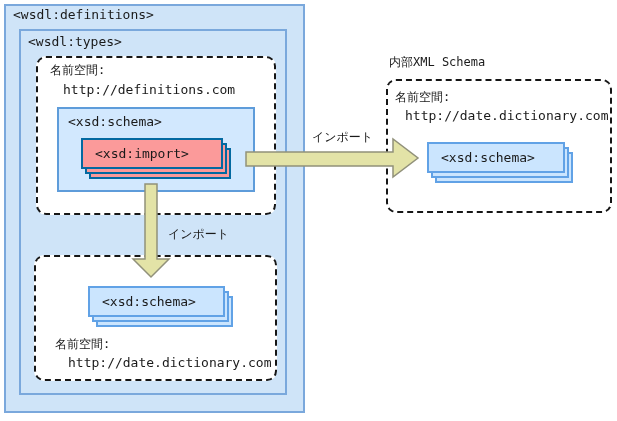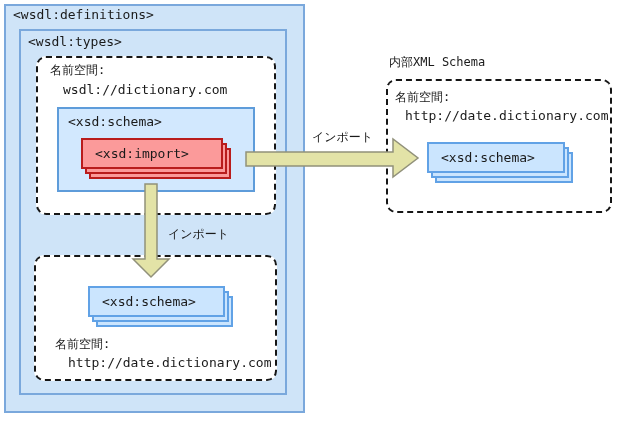--- a/index.html
+++ b/index.html
@@ -14,40 +14,40 @@
   
   .dashbox{position:absolute;background:#ffffff;border:2px dashed #161616;border-radius:10px;box-sizing:border-box;}
   
   .schemabox{position:absolute;background:#d2e8fe;border:2px solid #5e9cda;box-sizing:border-box;}
   
   .stack{position:absolute;}
   .stack .layer,.stack .face{position:absolute;left:0;top:0;width:100%;height:100%;box-sizing:border-box;}
   .stack .l2{transform:translate(8px,10px);}
   .stack .l1{transform:translate(4px,5px);}
   .stack.blue .layer,.stack.blue .face{background:#cbe5fe;border:2px solid #61a2e6;}
-  .stack.red .layer,.stack.red .face{background:#fb9a9a;border:2px solid #b91c1c;}
+  .stack.red .layer,.stack.red .face{background:#fb9a9a;border:2px solid #0369a1;}
   .stack .face{display:flex;align-items:center;padding-left:12px;font-size:13px;white-space:nowrap;}
   
   svg.arrows{position:absolute;left:0;top:0;pointer-events:none;z-index:30;}
   svg.arrows polygon{fill:#e3e3a7;stroke:#91917a;stroke-width:1.5;}
 </style>
 </head>
 <body>
 
 <div class="canvas">
 
   <div class="bluebox" style="left:4px;top:4px;width:301px;height:409px;"></div>
   <span class="lbl code" style="left:13px;top:8px;">&lt;wsdl:definitions&gt;</span>
 
   <div class="bluebox" style="left:19px;top:29px;width:268px;height:366px;"></div>
   <span class="lbl code" style="left:28px;top:35px;">&lt;wsdl:types&gt;</span>
 
   <div class="dashbox" style="left:36px;top:56px;width:240px;height:159px;"></div>
   <span class="lbl" style="left:50px;top:64px;">名前空間:</span>
-  <span class="lbl code" style="left:63px;top:83px;">wsdl://dictionary.com</span>
+  <span class="lbl code" style="left:63px;top:83px;">http://definitions.com</span>
 
   <div class="schemabox" style="left:57px;top:107px;width:198px;height:85px;"></div>
   <span class="lbl code" style="left:68px;top:115px;">&lt;xsd:schema&gt;</span>
 
   <div class="stack red" style="left:81px;top:138px;width:142px;height:31px;">
     <div class="layer l2"></div>
     <div class="layer l1"></div>
     <div class="face">
       <span>&lt;xsd:import&gt;</span>
     </div>

